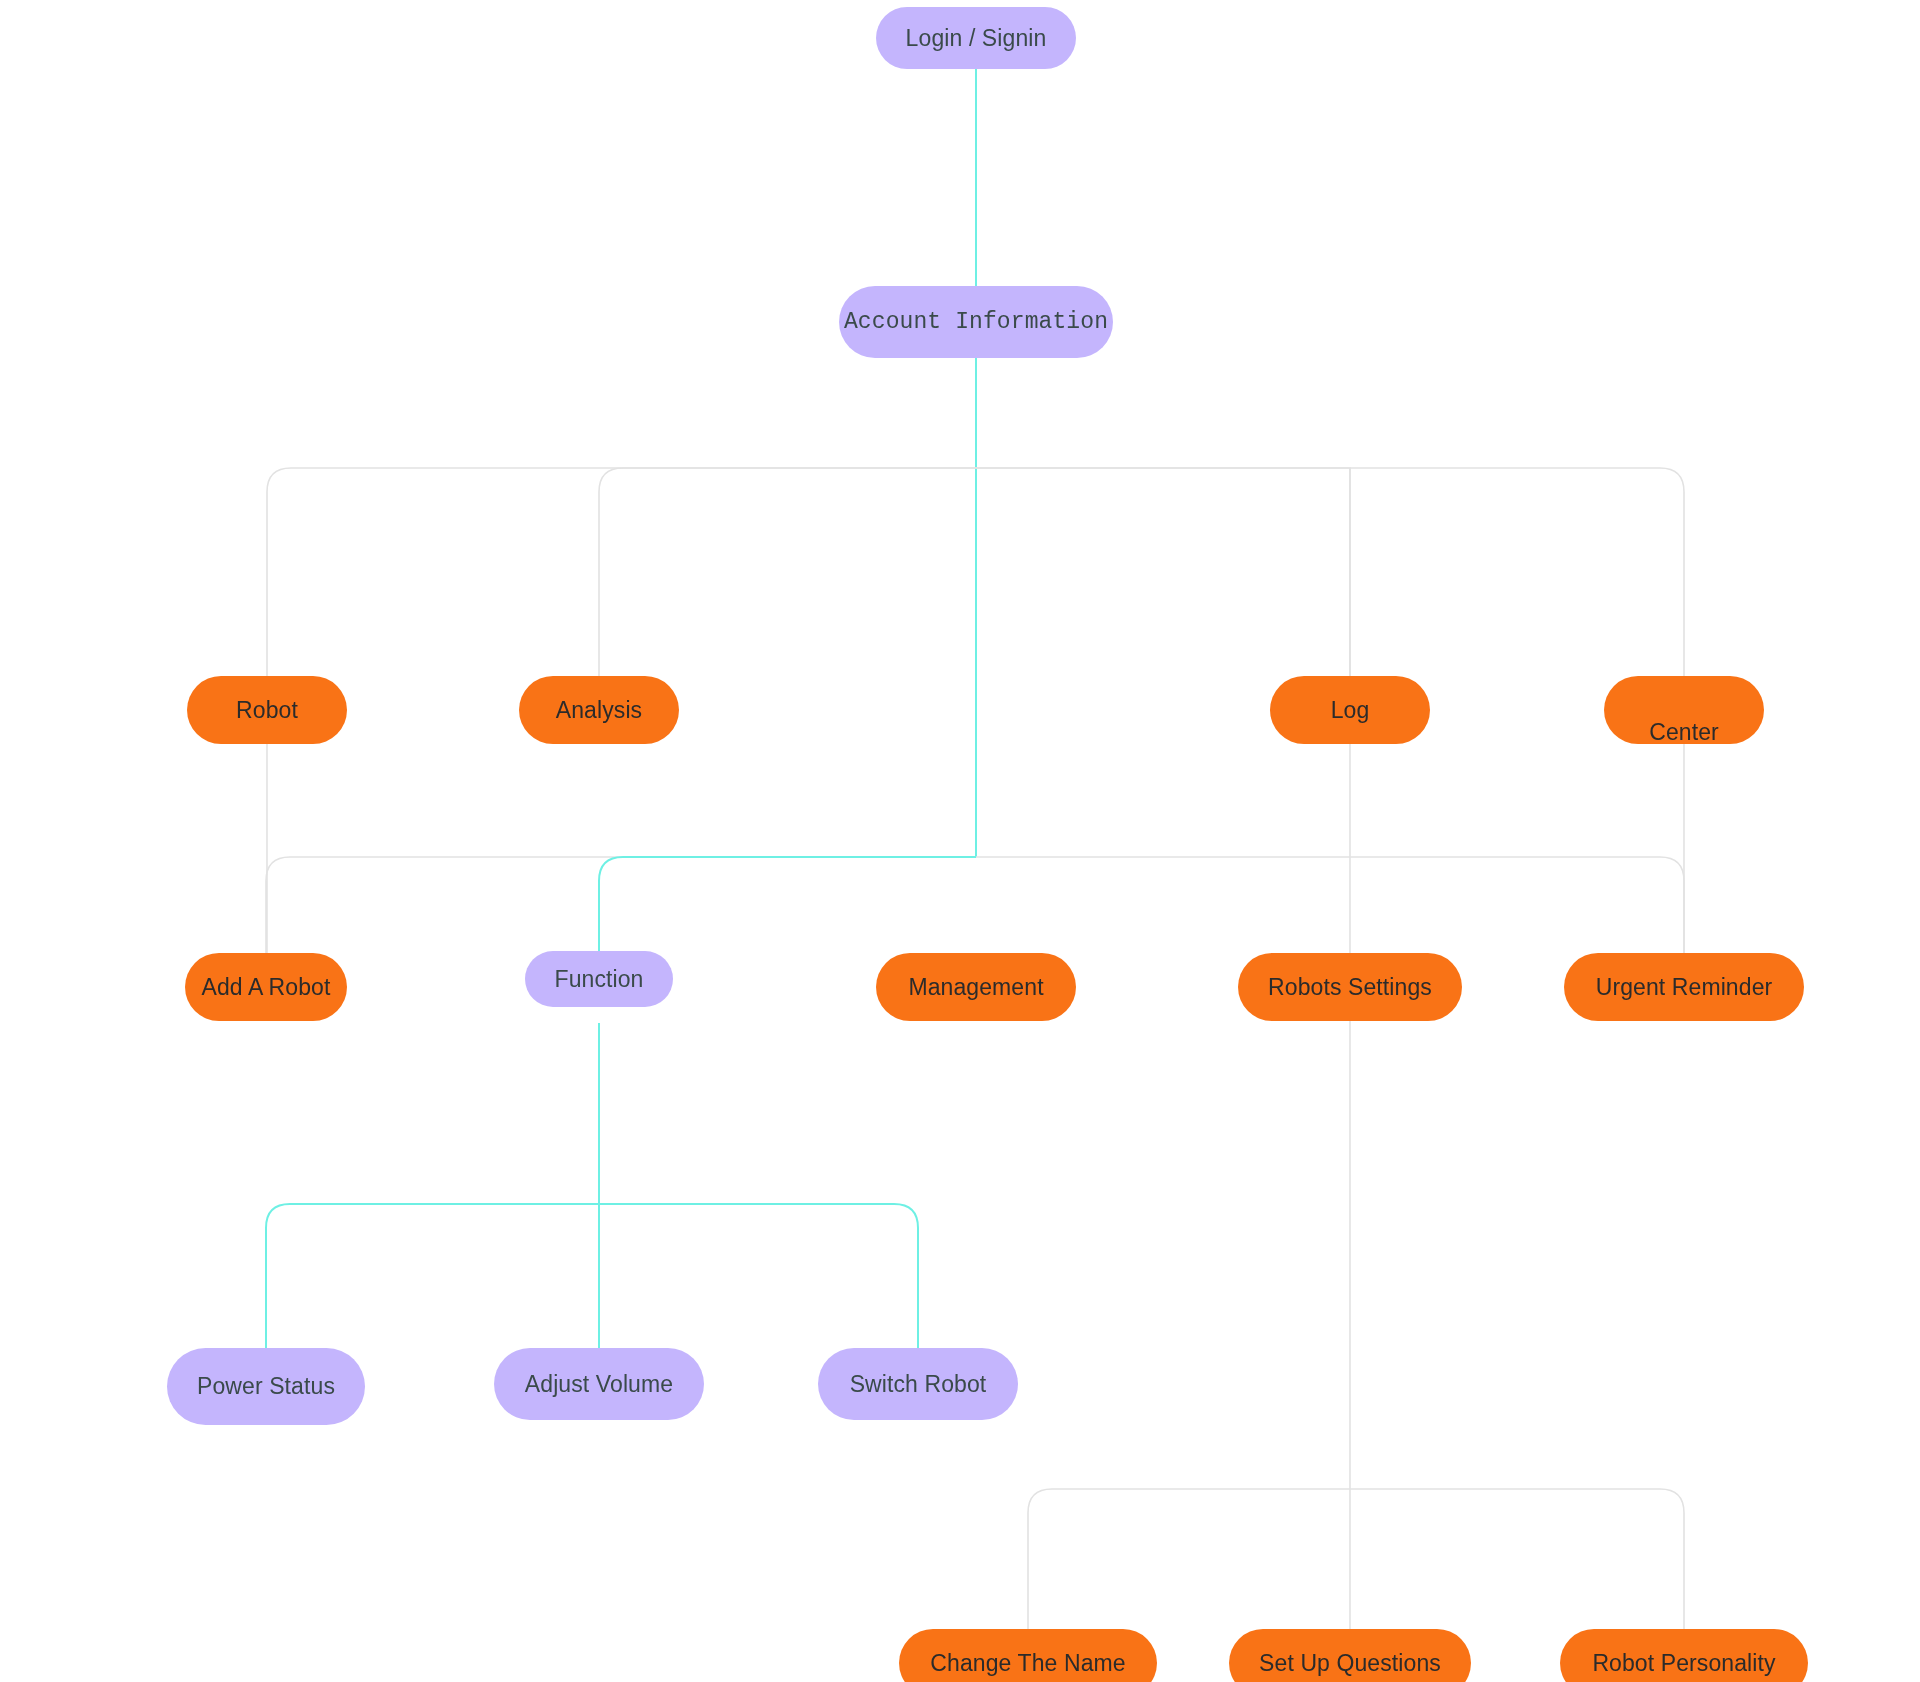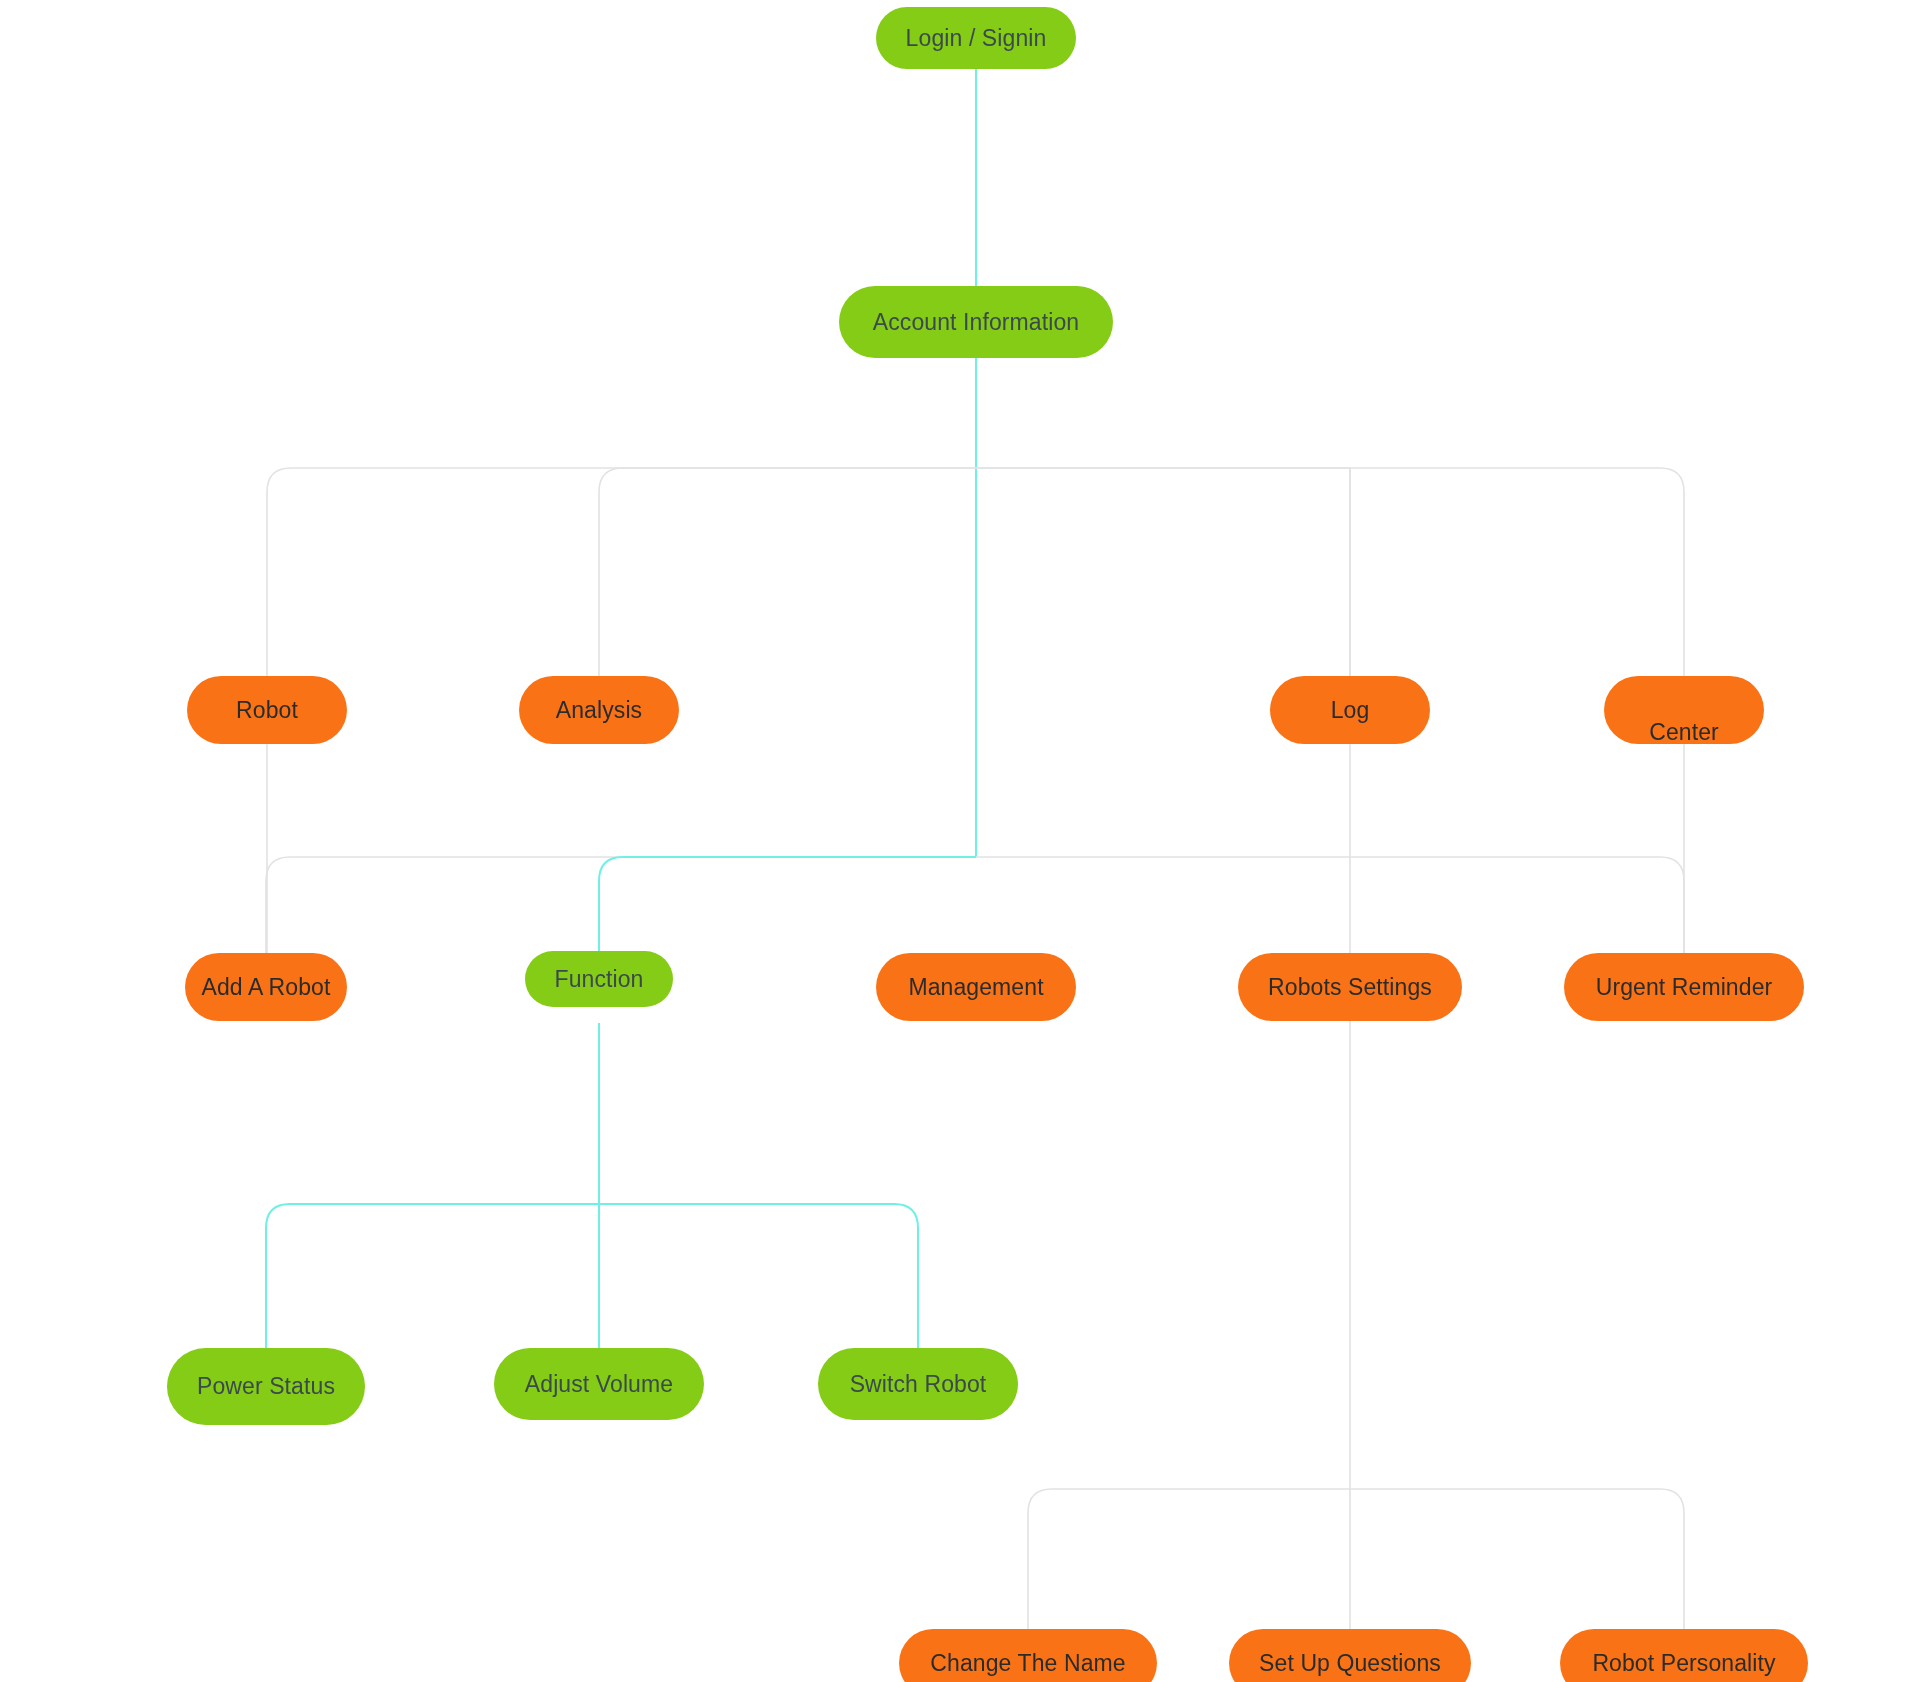--- a/index.html
+++ b/index.html
@@ -38,21 +38,21 @@
     letter-spacing: 0.1px;
     white-space: nowrap;
     padding: 0 26px;
     user-select: none;
   }
   .node.grey {
     background: #f97316;
     color: #2b2b2b;
   }
   .node.accent {
-    background: #84cc16;
+    background: #c4b5fd;
     color: #3a4a4a;
   }
   .node-label {
     pointer-events: none;
   }
 </style>
 </head>
 <body>
 
 <div id="canvas">
@@ -71,21 +71,21 @@
       <path d="M 599 1023 L 599 1348" stroke="#6ef0e4" stroke-width="2" fill="none" stroke-linecap="butt"></path>
       <path d="M 266 1348 L 266 1228 Q 266 1204 290 1204 L 894 1204 Q 918 1204 918 1228 L 918 1348" stroke="#6ef0e4" stroke-width="2" fill="none" stroke-linecap="butt"></path>
       <path d="M 1350 1021 L 1350 1663" stroke="#e2e2e2" stroke-width="1.6" fill="none" stroke-linecap="butt"></path>
       <path d="M 1028 1629 L 1028 1513 Q 1028 1489 1052 1489 L 1660 1489 Q 1684 1489 1684 1513 L 1684 1629" stroke="#e2e2e2" stroke-width="1.6" fill="none" stroke-linecap="butt"></path>
     </svg>
 
   <div id="nodes-layer">
       <div class="node accent" style="left: 876px; top: 7px; width: 200px; height: 62px;">
         <span class="node-label">Login / Signin</span>
       </div>
-      <div class="node accent" style="left: 839px; top: 286px; width: 274px; height: 72px;">
+      <div class="node accent" style="left: 839px; top: 286px; width: 274px; height: 72px; font-family: Liberation Mono, monospace;">
         <span class="node-label">Account Information</span>
       </div>
       <div class="node grey" style="left: 187px; top: 676px; width: 160px; height: 68px;">
         <span class="node-label">Robot</span>
       </div>
       <div class="node grey" style="left: 519px; top: 676px; width: 160px; height: 68px;">
         <span class="node-label">Analysis</span>
       </div>
       <div class="node grey" style="left: 1270px; top: 676px; width: 160px; height: 68px;">
         <span class="node-label">Log</span>

